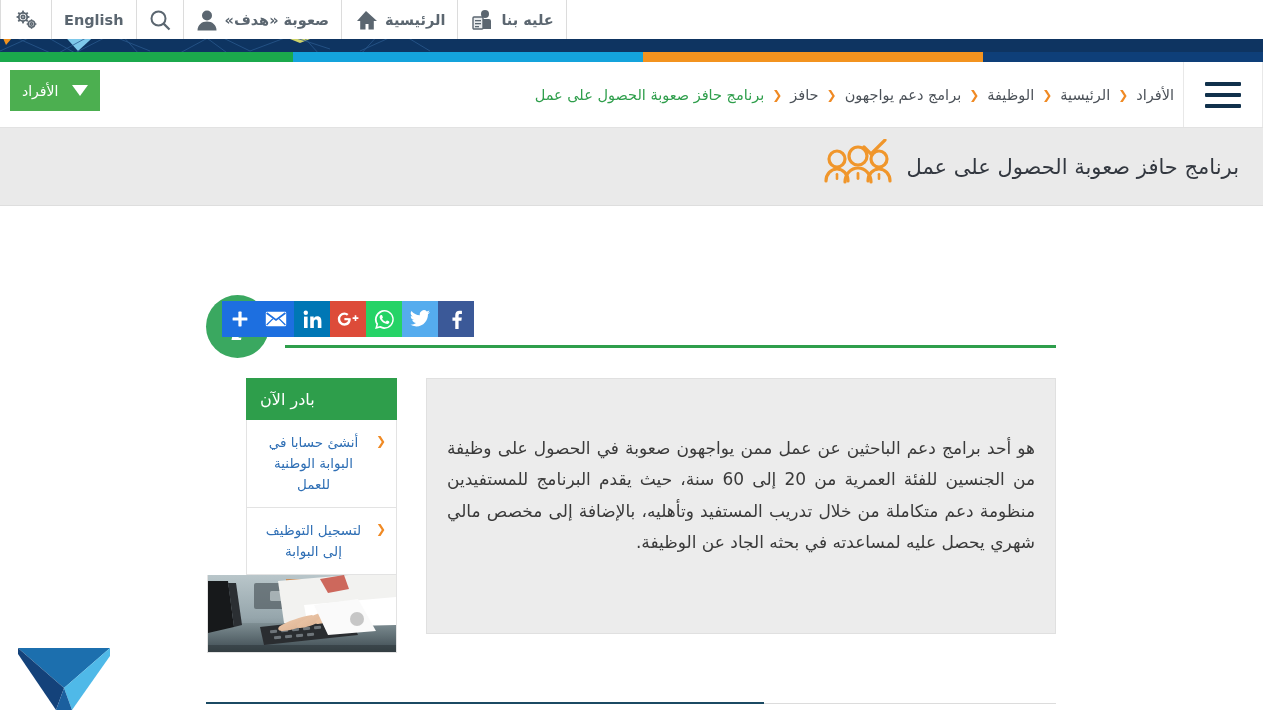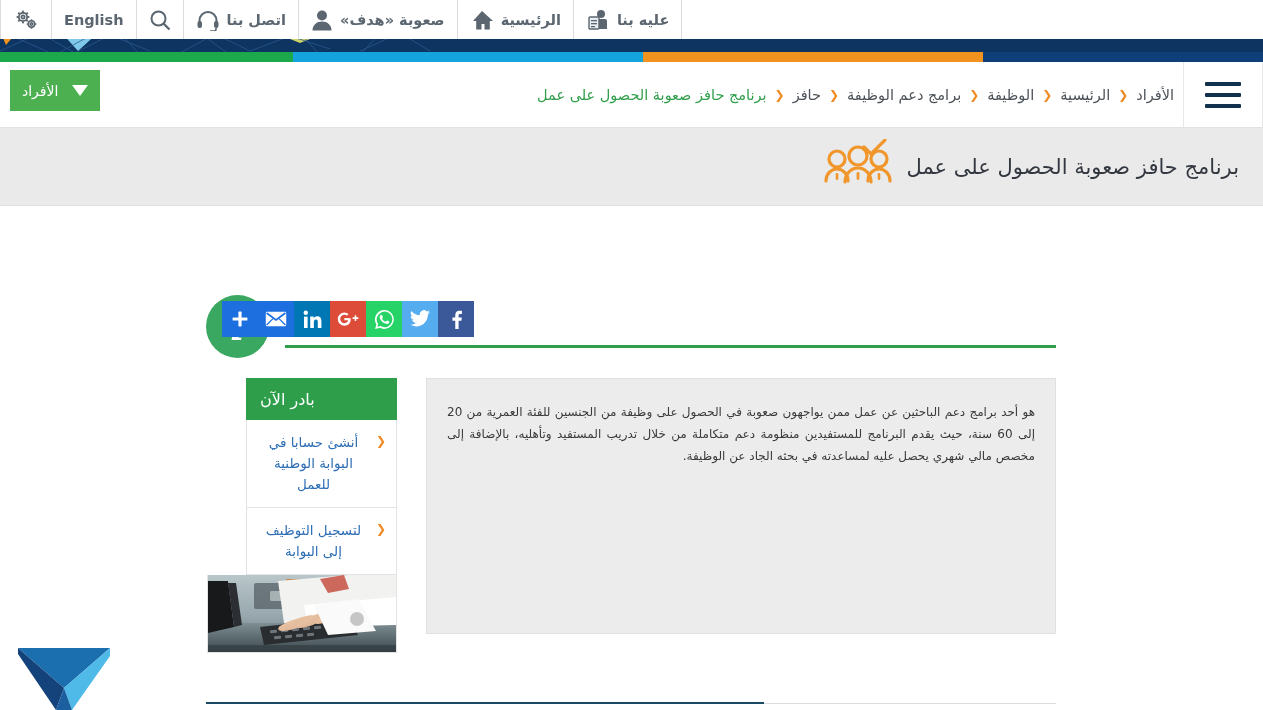--- a/index.html
+++ b/index.html
@@ -218,25 +218,26 @@
   .desc-panel {
     position: absolute;
     top: 172px; right: 207px;
     width: 630px;
     height: 256px;
     background: #ececec;
     border: 1px solid #e0e0e0;
   }
   .desc-text {
     padding: 22px 20px 0 20px;
-    font-size: 12px;
+    font-size: 17px;
     line-height: 1.85;
     color: #3a3a3a;
     text-align: justify;
     direction: rtl;
+    margin-top: 32px;
   }
 
   
   .sidebar {
     position: absolute;
     top: 172px; left: 207px;
     width: 190px;
     padding-left: 39px;
   }
   .sidebar-head {
@@ -330,31 +331,20 @@
   <div class="util-item">
     <span class="util-label">صعوبة «هدف»</span>
     <span class="util-icon">
       <svg width="22" height="22" viewBox="0 0 22 22">
         <circle cx="11" cy="6.5" r="5" fill="#5b6670"></circle>
         <path d="M1.5 21.5 c0 -5.6 4.3 -9 9.5 -9 s9.5 3.4 9.5 9 z" fill="#5b6670"></path>
       </svg>
     </span>
   </div>
 
-  <div class="util-item">
-    <span class="util-label">اتصل بنا</span>
-    <span class="util-icon">
-      <svg width="24" height="22" viewBox="0 0 24 22">
-        <path d="M3.5 14 v-2.5 a8.5 8.5 0 0 1 17 0 v2.5" fill="none" stroke="#5b6670" stroke-width="2"></path>
-        <rect x="1.5" y="12" width="4.5" height="7" rx="2" fill="#5b6670"></rect>
-        <rect x="18" y="12" width="4.5" height="7" rx="2" fill="#5b6670"></rect>
-        <path d="M20 19 v1 a2 2 0 0 1 -2 2 h-4" fill="none" stroke="#5b6670" stroke-width="1.6"></path>
-      </svg>
-    </span>
-  </div>
 
   <div class="util-item">
     <span class="util-icon">
       <svg width="22" height="22" viewBox="0 0 22 22">
         <circle cx="9.5" cy="9.5" r="7" fill="none" stroke="#5b6670" stroke-width="2"></circle>
         <line x1="14.6" y1="14.6" x2="20.5" y2="20.5" stroke="#5b6670" stroke-width="2.2"></line>
       </svg>
     </span>
   </div>
 
@@ -430,21 +420,21 @@
     </div>
   </div>
 
   <div class="breadcrumb">
     <span class="crumb">الأفراد</span>
     <span class="crumb-sep">❮</span>
     <span class="crumb">الرئيسية</span>
     <span class="crumb-sep">❮</span>
     <span class="crumb">الوظيفة</span>
     <span class="crumb-sep">❮</span>
-    <span class="crumb">برامج دعم الوظيفة</span>
+    <span class="crumb">برامج دعم يواجهون</span>
     <span class="crumb-sep">❮</span>
     <span class="crumb">حافز</span>
     <span class="crumb-sep">❮</span>
     <span class="crumb current">برنامج حافز صعوبة الحصول على عمل</span>
   </div>
 
   <div class="afrad-btn">
     <span>الأفراد</span>
     <span class="afrad-caret"></span>
   </div>

